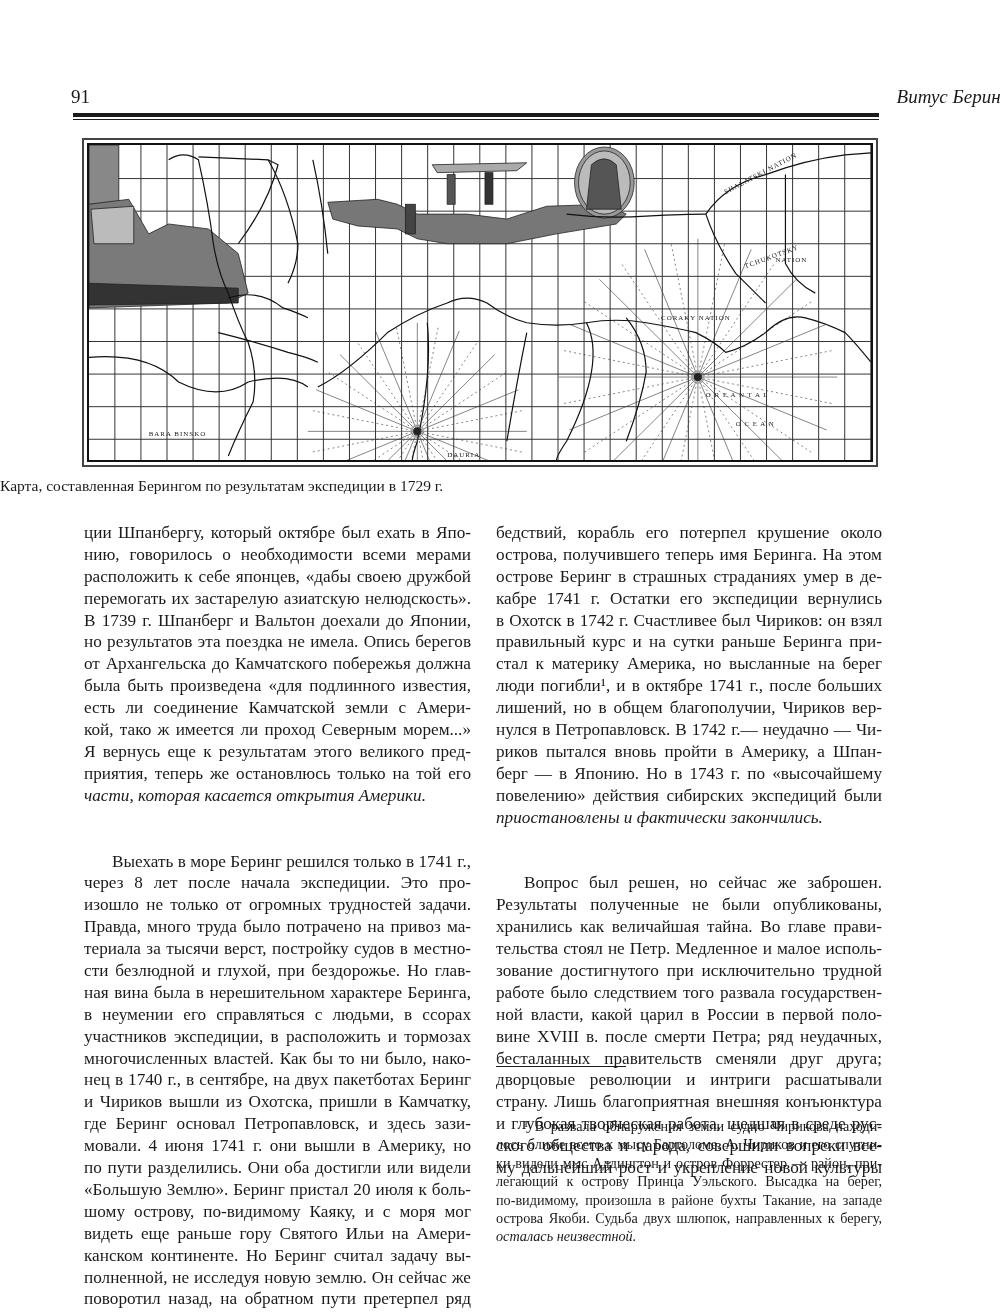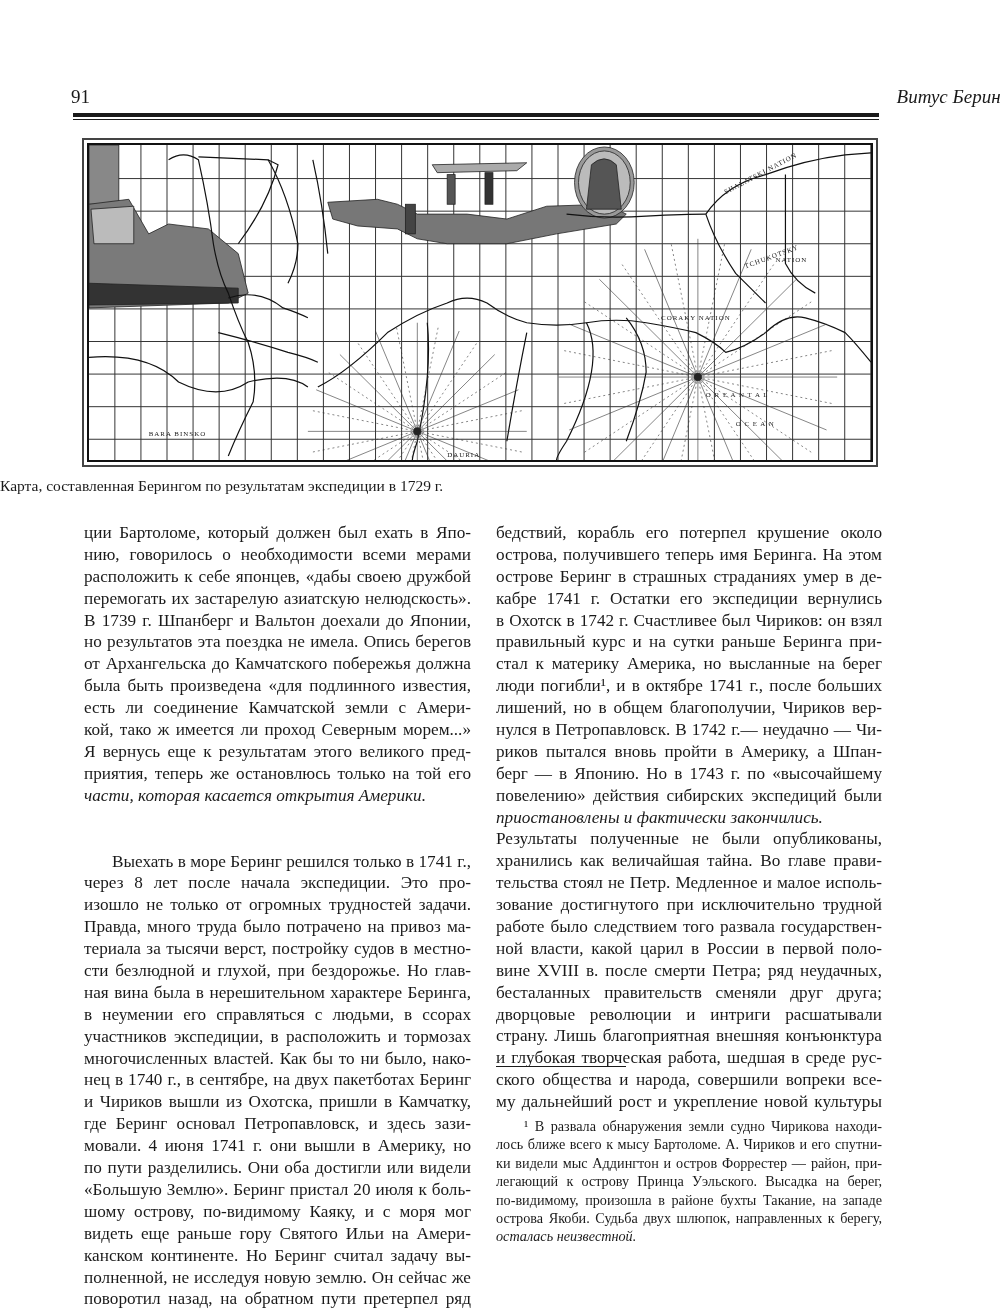--- a/index.html
+++ b/index.html
@@ -199,21 +199,21 @@
         <text class="map-label" x="620" y="255">O R E A N T A L</text>
         <text class="map-label" x="650" y="285">O C E A N</text>
       </g>
     </svg>
   </div>
 </div>
 
 <div class="caption">Карта, составленная Берингом по результатам экспедиции в 1729 г.</div>
 
 <div class="col left" id="col-left">
-    <span class="line">ции Бартоломе, который должен был ехать в Япо-</span>
+    <span class="line">ции Шпанбергу, который октябре был ехать в Япо-</span>
     <span class="line">нию, говорилось о необходимости всеми мерами</span>
     <span class="line">расположить к себе японцев, «дабы своею дружбой</span>
     <span class="line">перемогать их застарелую азиатскую нелюдскость».</span>
     <span class="line">В 1739 г. Шпанберг и Вальтон доехали до Японии,</span>
     <span class="line">но результатов эта поездка не имела. Опись берегов</span>
     <span class="line">от Архангельска до Камчатского побережья должна</span>
     <span class="line">была быть произведена «для подлинного известия,</span>
     <span class="line">есть ли соединение Камчатской земли с Амери-</span>
     <span class="line">кой, тако ж имеется ли проход Северным морем...»</span>
     <span class="line">Я вернусь еще к результатам этого великого пред-</span>
@@ -249,20 +249,21 @@
     <span class="line">в Охотск в 1742 г. Счастливее был Чириков: он взял</span>
     <span class="line">правильный курс и на сутки раньше Беринга при-</span>
     <span class="line">стал к материку Америка, но высланные на берег</span>
     <span class="line">люди погибли¹, и в октябре 1741 г., после больших</span>
     <span class="line">лишений, но в общем благополучии, Чириков вер-</span>
     <span class="line">нулся в Петропавловск. В 1742 г.— неудачно — Чи-</span>
     <span class="line">риков пытался вновь пройти в Америку, а Шпан-</span>
     <span class="line">берг — в Японию. Но в 1743 г. по «высочайшему</span>
     <span class="line">повелению» действия сибирских экспедиций были</span>
     <span class="line last">приостановлены и фактически закончились.</span>
+    <span class="line indent">Вопрос был решен, но сейчас же заброшен.</span>
     <span class="line">Результаты полученные не были опубликованы,</span>
     <span class="line">хранились как величайшая тайна. Во главе прави-</span>
     <span class="line">тельства стоял не Петр. Медленное и малое исполь-</span>
     <span class="line">зование достигнутого при исключительно трудной</span>
     <span class="line">работе было следствием того развала государствен-</span>
     <span class="line">ной власти, какой царил в России в первой поло-</span>
     <span class="line">вине XVIII в. после смерти Петра; ряд неудачных,</span>
     <span class="line">бесталанных правительств сменяли друг друга;</span>
     <span class="line">дворцовые революции и интриги расшатывали</span>
     <span class="line">страну. Лишь благоприятная внешняя конъюнктура</span>

